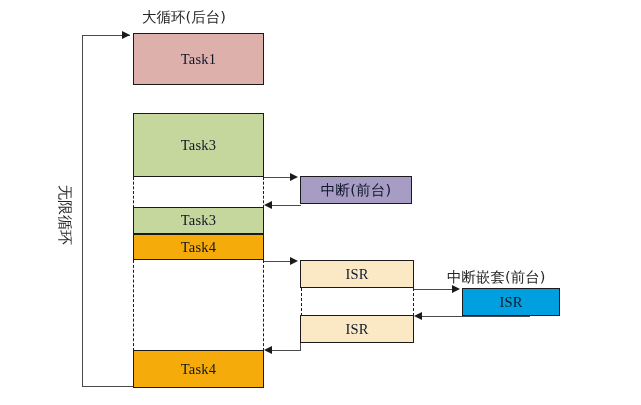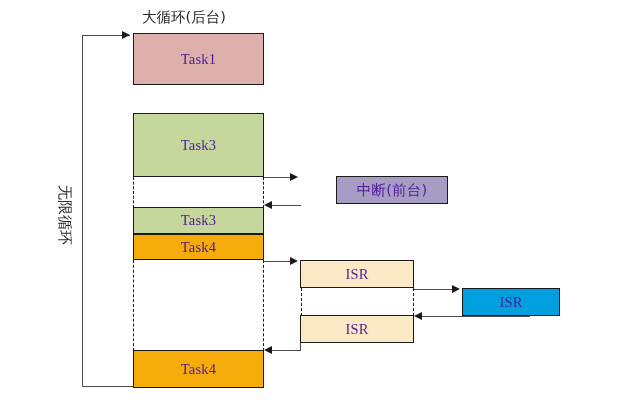--- a/index.html
+++ b/index.html
@@ -18,21 +18,21 @@
     overflow: hidden;
   }
   .box {
     position: absolute;
     box-sizing: border-box;
     border: 1.3px solid #1a1a1a;
     display: flex;
     align-items: center;
     justify-content: center;
     font-size: 14.5px;
-    color: #4c1d95;
+    color: #0f172a;
     letter-spacing: 0.2px;
     white-space: nowrap;
   }
   .label {
     position: absolute;
     font-size: 15px;
     color: #262626;
     white-space: nowrap;
   }
   .cn {
@@ -123,40 +123,41 @@
     <span>Task4</span>
   </div>
 
   <div class="box" style="left:133px; top:350px; width:131px; height:38px; background:#f5ab09;">
     <span>Task4</span>
   </div>
 
   <div class="line-h" style="left:264px; top:177px; width:30px;"></div>
   <div class="arrowhead arrow-right" style="left:290px; top:172.5px;"></div>
 
-  <div class="box cn" style="left:300px; top:176px; width:112px; height:28px; background:#a79cc4;margin-left:36px;">
+  <div class="box cn" style="left:300px; top:176px; width:112px; height:28px; background:#a79cc4;">
     <span>中断(前台)</span>
   </div>
 
   <div class="line-h" style="left:270px; top:205px; width:31px;"></div>
   <div class="arrowhead arrow-left" style="left:264px; top:200.5px;"></div>
 
   <div class="line-h" style="left:264px; top:261px; width:30px;"></div>
   <div class="arrowhead arrow-right" style="left:290px; top:256.5px;"></div>
 
   <div class="box" style="left:300px; top:260px; width:114px; height:28px; background:#fbe9c6;">
     <span>ISR</span>
   </div>
 
   <div class="vline-dashed" style="left:301px; top:288px; height:28px;"></div>
   <div class="vline-dashed" style="left:413px; top:288px; height:28px;"></div>
 
   <div class="line-h" style="left:414px; top:289px; width:42px;"></div>
   <div class="arrowhead arrow-right" style="left:452px; top:284.5px;"></div>
 
+  <div class="label cn" style="left:447px; top:268px;">中断嵌套(前台)</div>
 
   <div class="box" style="left:462px; top:288px; width:98px; height:28px; background:#00a0e0;">
     <span>ISR</span>
   </div>
 
   <div class="line-h" style="left:420px; top:316px; width:110px;"></div>
   <div class="arrowhead arrow-left" style="left:414px; top:311.5px;"></div>
 
   <div class="box" style="left:300px; top:315px; width:114px; height:28px; background:#fbe9c6;">
     <span>ISR</span>

